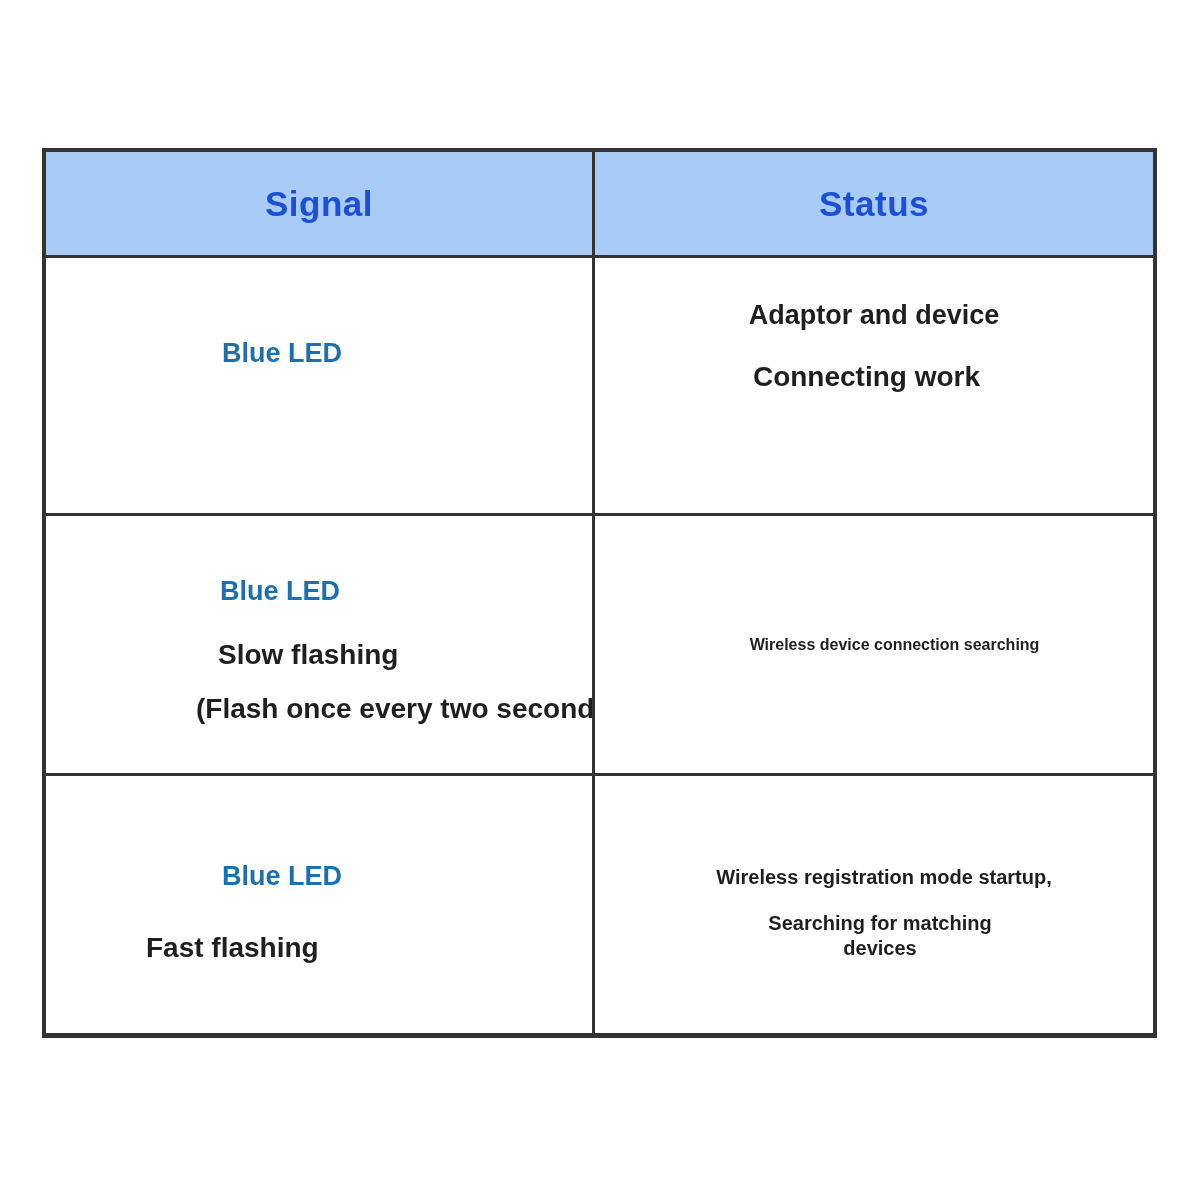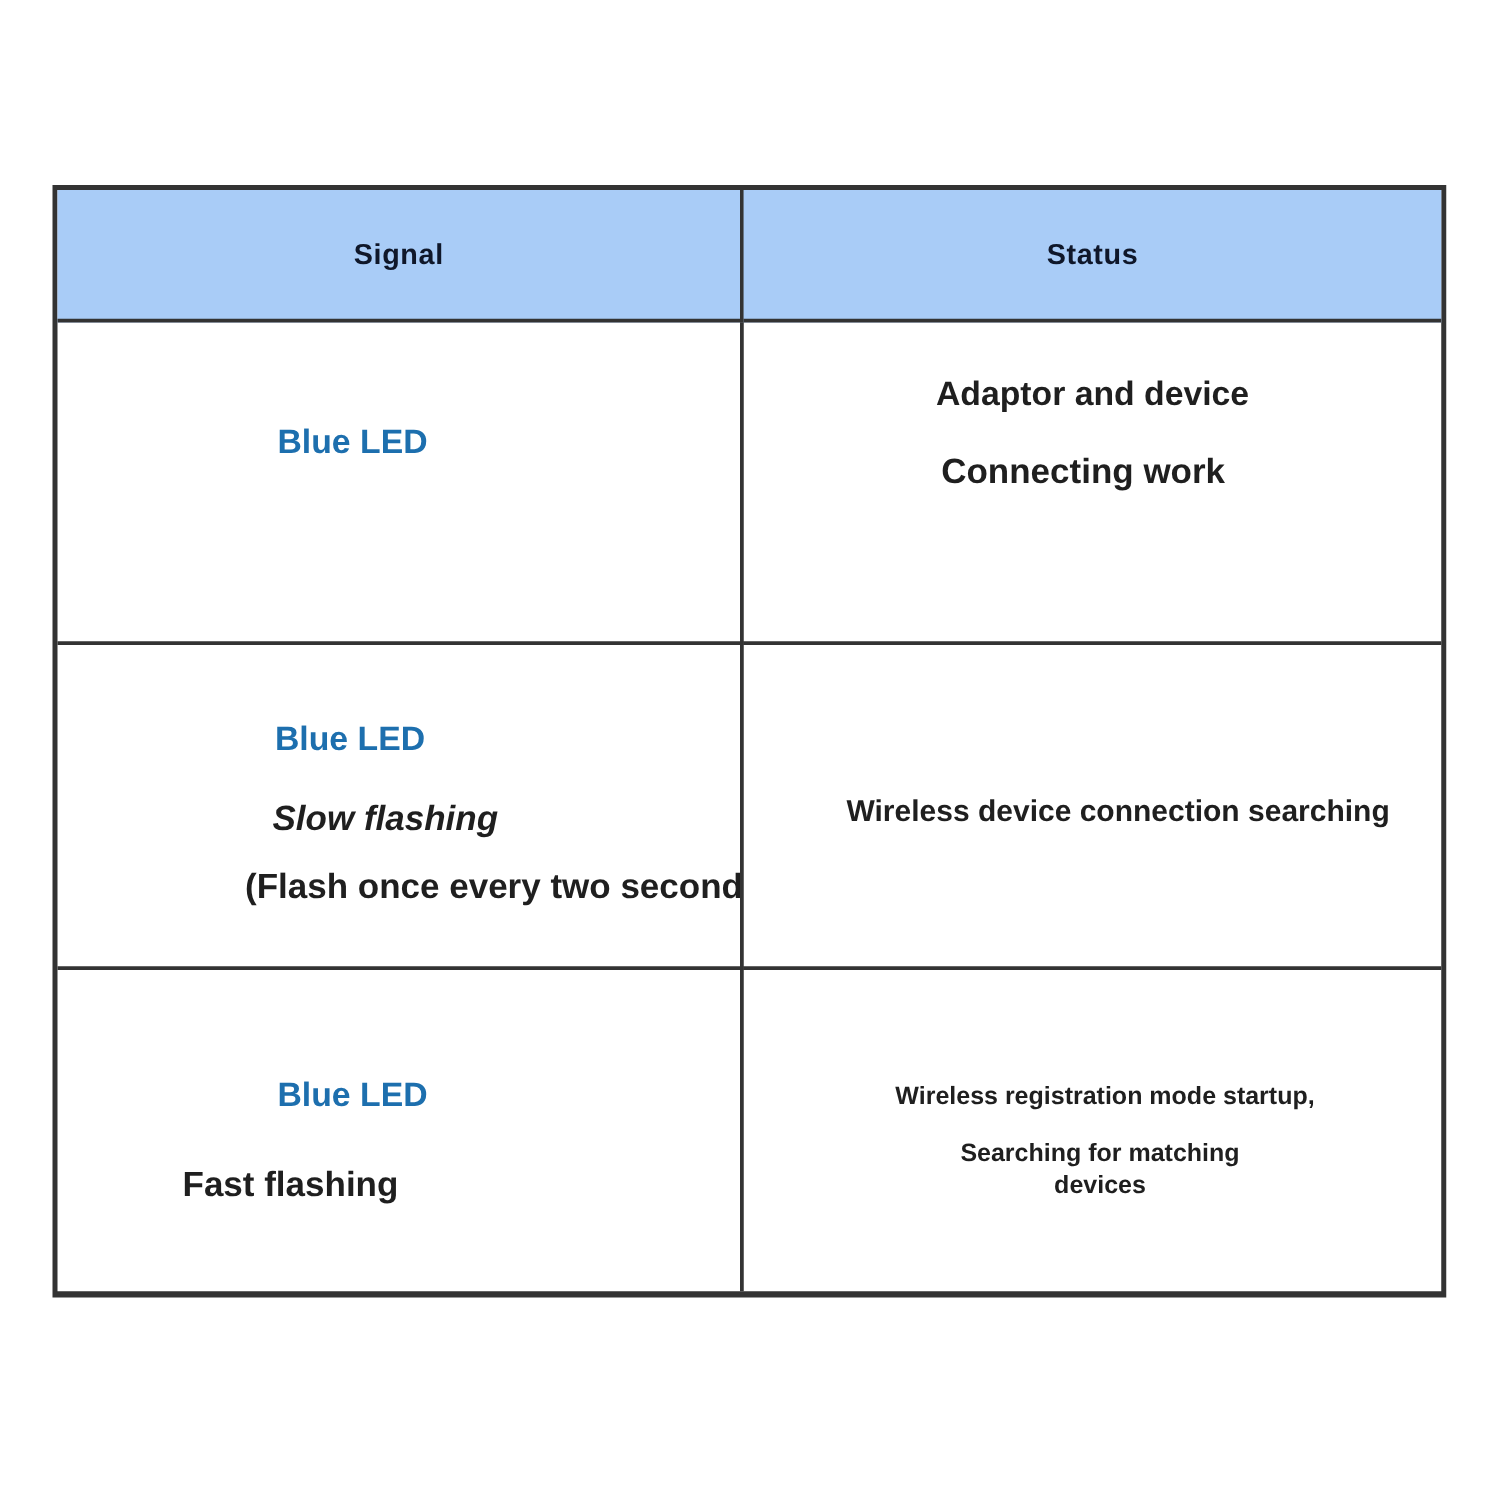--- a/index.html
+++ b/index.html
@@ -36,23 +36,23 @@
     border-bottom: 3px solid #333333;
     overflow: hidden;
   }
   .cell.last-col { border-right: none; }
   .cell.last-row { border-bottom: none; }
   .header-cell {
     background: #a9ccf7;
     display: flex;
     align-items: center;
     justify-content: center;
-    font-size: 23px;
+    font-size: 35px;
     font-weight: bold;
-    color: #0f172a;
+    color: #1d4ed8;
     letter-spacing: 0.5px;
   }
   .body-line {
     font-weight: bold;
     color: #1f1f1f;
     white-space: nowrap;
   }
   .led-line {
     font-weight: bold;
     color: #1d6fae;
@@ -62,26 +62,26 @@
   .r1-signal { padding-top: 80px; }
   .r1-signal .led-line { margin-left: 176px; font-size: 27px; }
   .r1-signal .l2 { margin-left: 222px; margin-top: 36px; font-size: 26px; }
   
   .r1-status { padding-top: 42px; text-align: center; }
   .r1-status .l1 { font-size: 27px; }
   .r1-status .l2 { font-size: 28px; margin-top: 30px; margin-left: -15px; }
   
   .r2-signal { padding-top: 60px; }
   .r2-signal .led-line { margin-left: 174px; font-size: 27px; }
-  .r2-signal .l2 { margin-left: 172px; margin-top: 32px; font-size: 28px; font-style: italic; }
+  .r2-signal .l2 { margin-left: 172px; margin-top: 32px; font-size: 28px; }
   .r2-signal .l3 { margin-left: 150px; margin-top: 22px; font-size: 28px; }
   
   .r2-status { padding-top: 80px; text-align: center; }
   .r2-status .l1 { font-size: 20px; margin-left: -30px; }
-  .r2-status .l2 { font-size: 24px; margin-top: 40px; margin-left: 41px; }
+  .r2-status .l2 { font-size: 16px; margin-top: 40px; margin-left: 41px; }
   
   .r3-signal { padding-top: 85px; }
   .r3-signal .led-line { margin-left: 176px; font-size: 27px; }
   .r3-signal .l2 { margin-left: 100px; margin-top: 40px; font-size: 28px; }
   
   .r3-status { padding-top: 90px; margin-left: 20px; }
   .r3-status .l1 { font-size: 20px; text-align: center; }
   .r3-status .l2 {
     font-size: 20px;
     margin-top: 22px;

